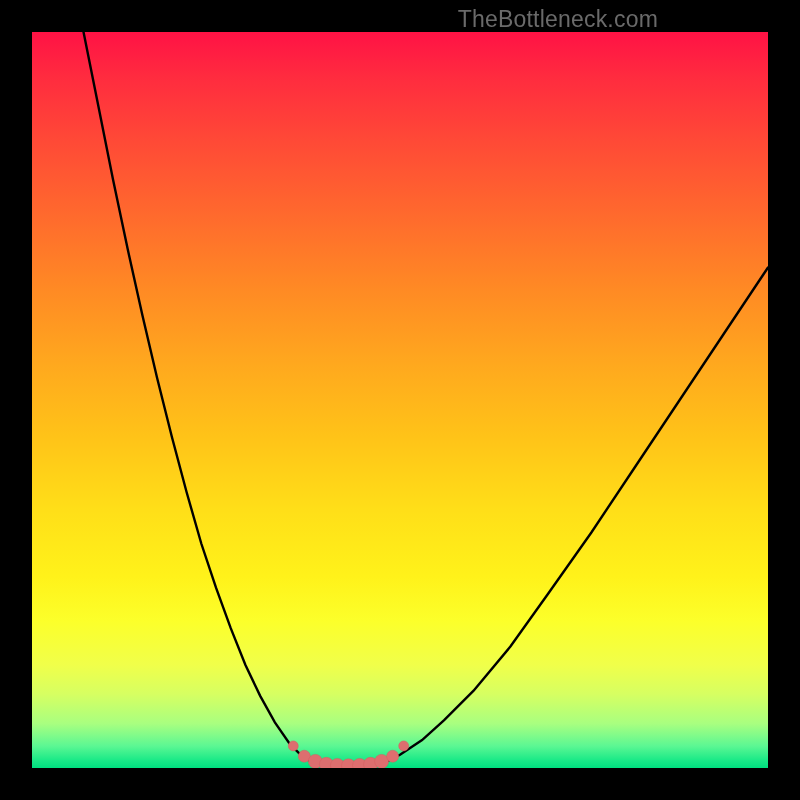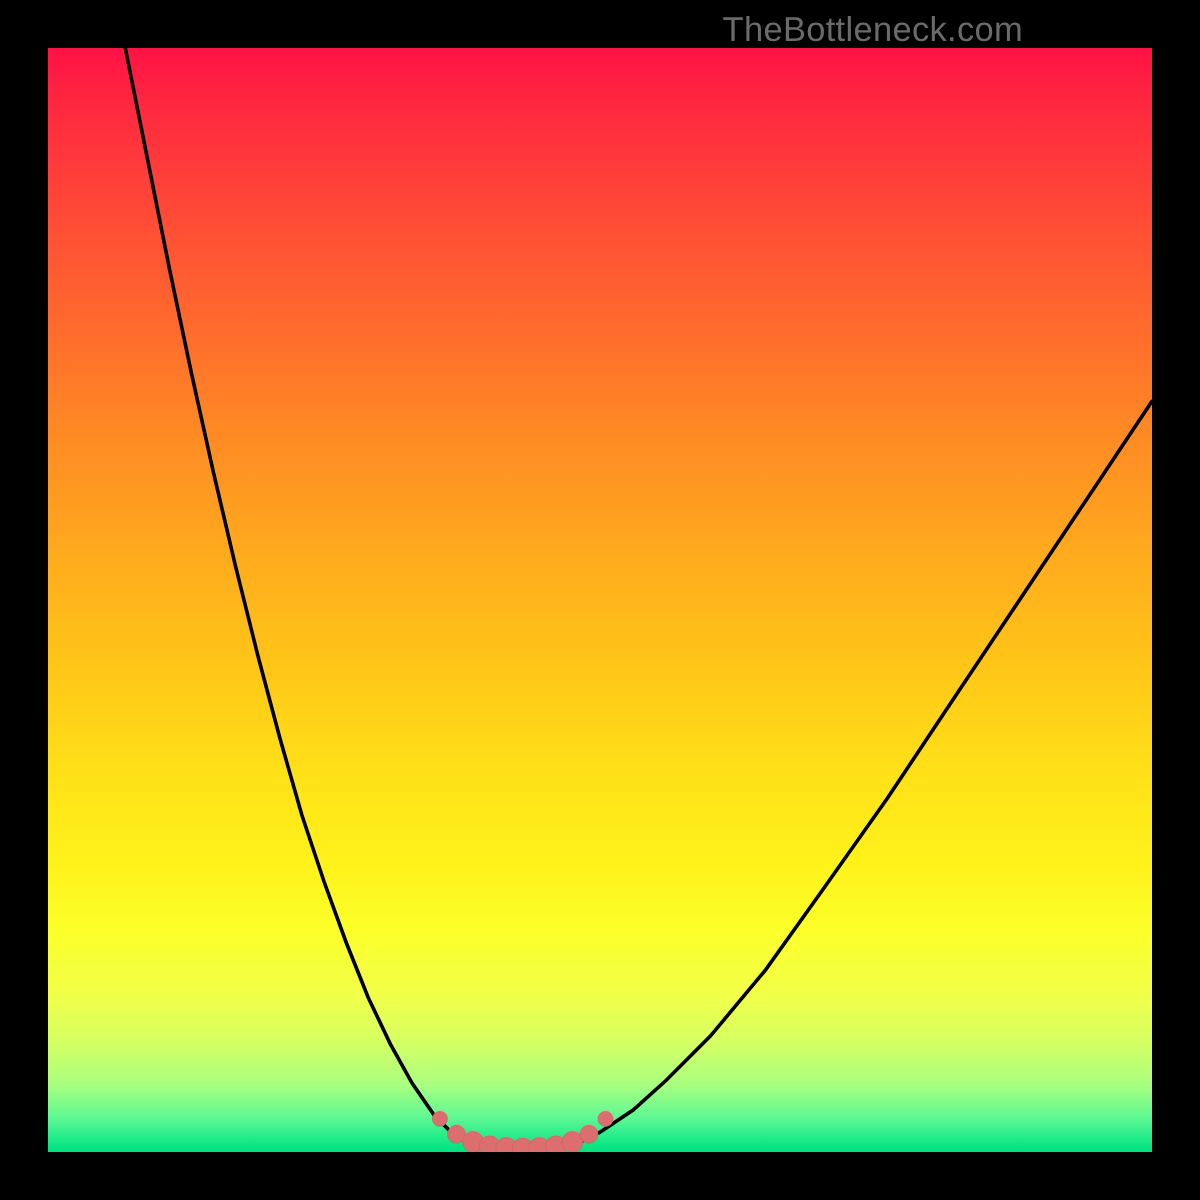--- a/index.html
+++ b/index.html
@@ -11,21 +11,20 @@
     overflow: hidden;
     font-family: Arial, Helvetica, sans-serif;
   }
   .frame {
     position: absolute;
     top: 0;
     left: 0;
     width: 668px;
     height: 800px;
     background: #000000;
-    padding-left: 24px;
   }
   .plot-area {
     position: absolute;
     top: 32px;
     left: 32px;
     width: 736px;
     height: 736px;
     overflow: hidden;
   }
   .gradient {

